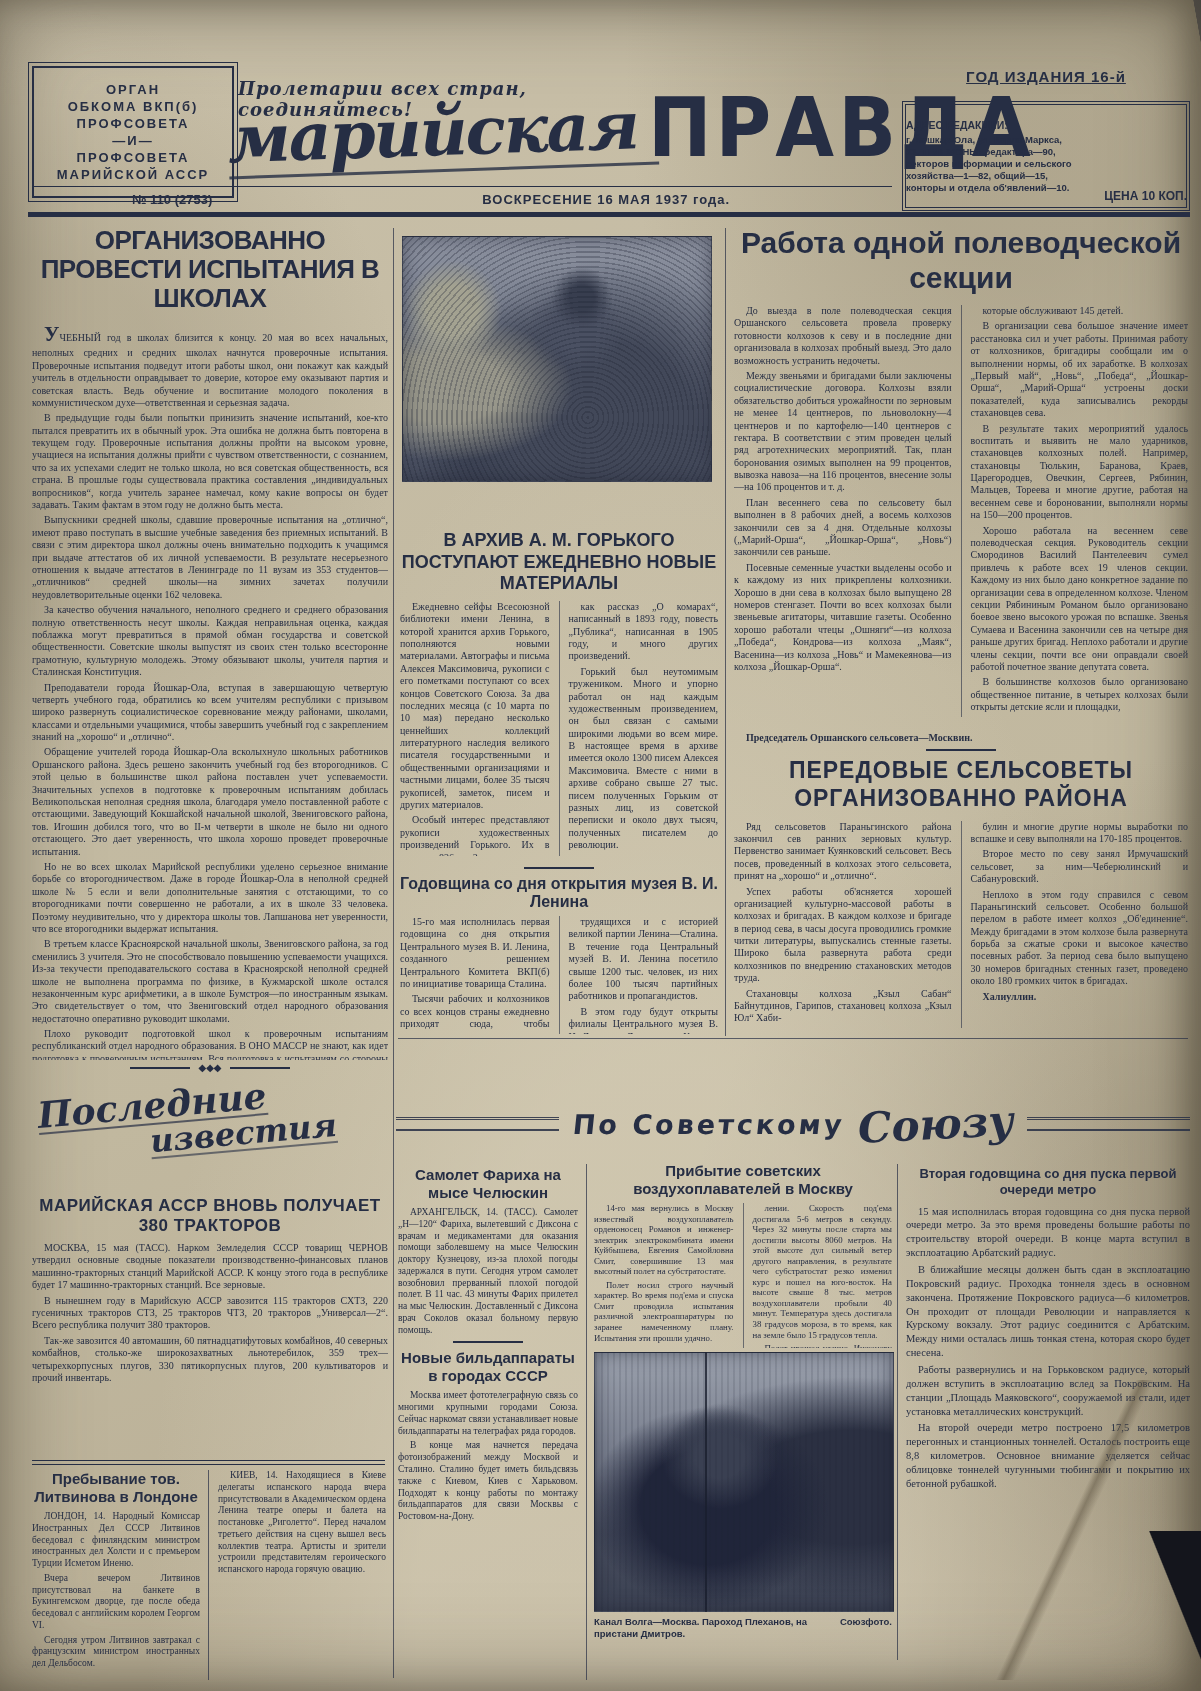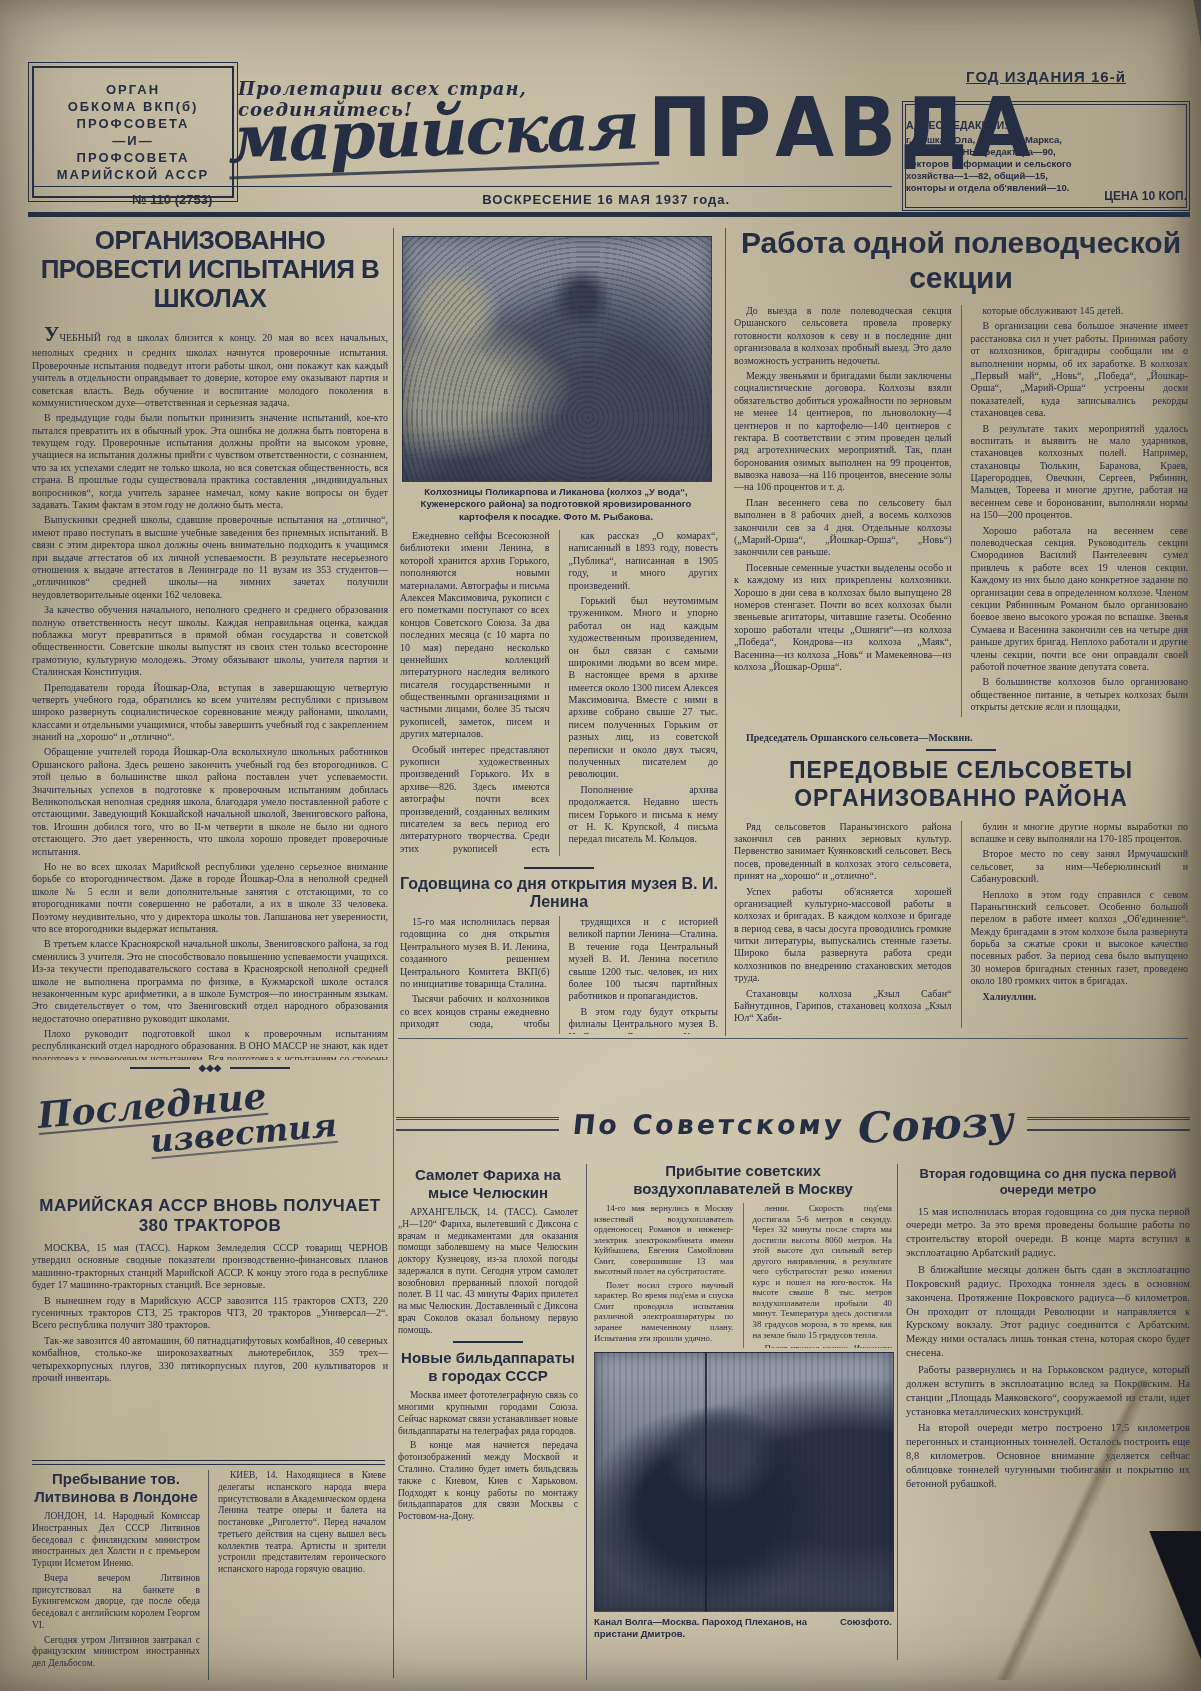--- a/index.html
+++ b/index.html
@@ -247,26 +247,23 @@
     <p style="font-size:9.5px">ЛОНДОН, 14. Народный Комиссар Иностранных Дел СССР Литвинов беседовал с финляндским министром иностранных дел Холсти и с премьером Турции Исметом Иненю.</p>
     <p style="font-size:9.5px">Вчера вечером Литвинов присутствовал на банкете в Букингемском дворце, где после обеда беседовал с английским королем Георгом VI.</p>
     <p style="font-size:9.5px">Сегодня утром Литвинов завтракал с французским министром иностранных дел Дельбосом.</p>
   </section>
 
   <section class="art" style="left:218px;top:1470px;width:168px;height:214px;">
     <p style="font-size:9.5px">КИЕВ, 14. Находящиеся в Киеве делегаты испанского народа вчера присутствовали в Академическом ордена Ленина театре оперы и балета на постановке „Риголетто“. Перед началом третьего действия на сцену вышел весь коллектив театра. Артисты и зрители устроили представителям героического испанского народа горячую овацию.</p>
   </section>
 
   <div class="photo photo1"></div>
-  <div class="caption cap1">
-    <span>Колхозницы Поликарпова и Ликанова (колхоз „У вода“, Куженерского района) за подготовкой яровизированного картофеля к посадке.</span>
-    <span>Фото М. Рыбакова.</span>
-  </div>
 
   <section class="art" style="left:400px;top:530px;width:318px;height:326px;">
+    <h2 class="h-gorky">В АРХИВ А. М. ГОРЬКОГО ПОСТУПАЮТ ЕЖЕДНЕВНО НОВЫЕ МАТЕРИАЛЫ</h2>
     <div class="subcols">
       <div class="subcol">
         <p>Ежедневно сейфы Всесоюзной библиотеки имени Ленина, в которой хранится архив Горького, пополняются новыми материалами. Автографы и письма Алексея Максимовича, рукописи с его пометками поступают со всех концов Советского Союза. За два последних месяца (с 10 марта по 10 мая) передано несколько ценнейших коллекций литературного наследия великого писателя государственными и общественными организациями и частными лицами, более 35 тысяч рукописей, заметок, писем и других материалов.</p>
         <p>Особый интерес представляют рукописи художественных произведений Горького. Их в архиве—826. Здесь имеются автографы почти всех произведений, созданных великим писателем за весь период его литературного творчества. Среди этих рукописей есть неопубликованные. По разным причинам не вышли в свет при жизни Горького такие его художественные произведения,</p>
       </div>
       <div class="subcol">
         <p>как рассказ „О комарах“, написанный в 1893 году, повесть „Публика“, написанная в 1905 году, и много других произведений.</p>
         <p>Горький был неутомимым тружеником. Много и упорно работал он над каждым художественным произведением, он был связан с самыми широкими людьми во всем мире. В настоящее время в архиве имеется около 1300 писем Алексея Максимовича. Вместе с ними в архиве собрано свыше 27 тыс. писем полученных Горьким от разных лиц, из советской переписки и около двух тысяч, полученных писателем до революции.</p>
         <p>Пополнение архива продолжается. Недавно шесть писем Горького и письма к нему от Н. К. Крупской, 4 письма передал писатель М. Кольцов.</p>
 

